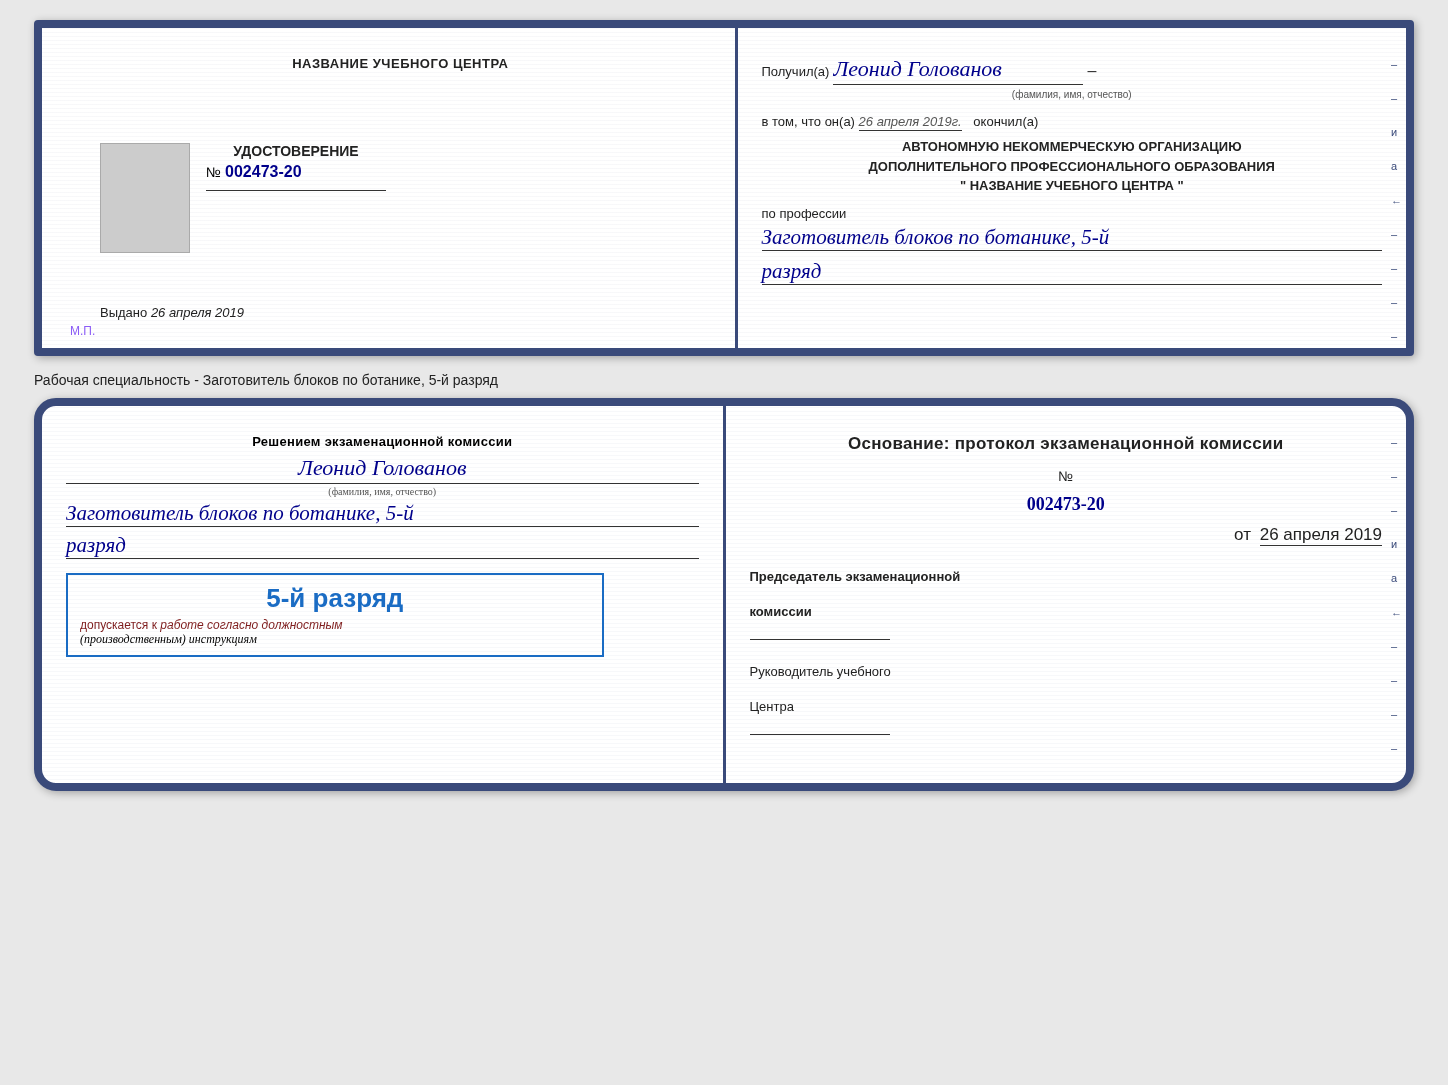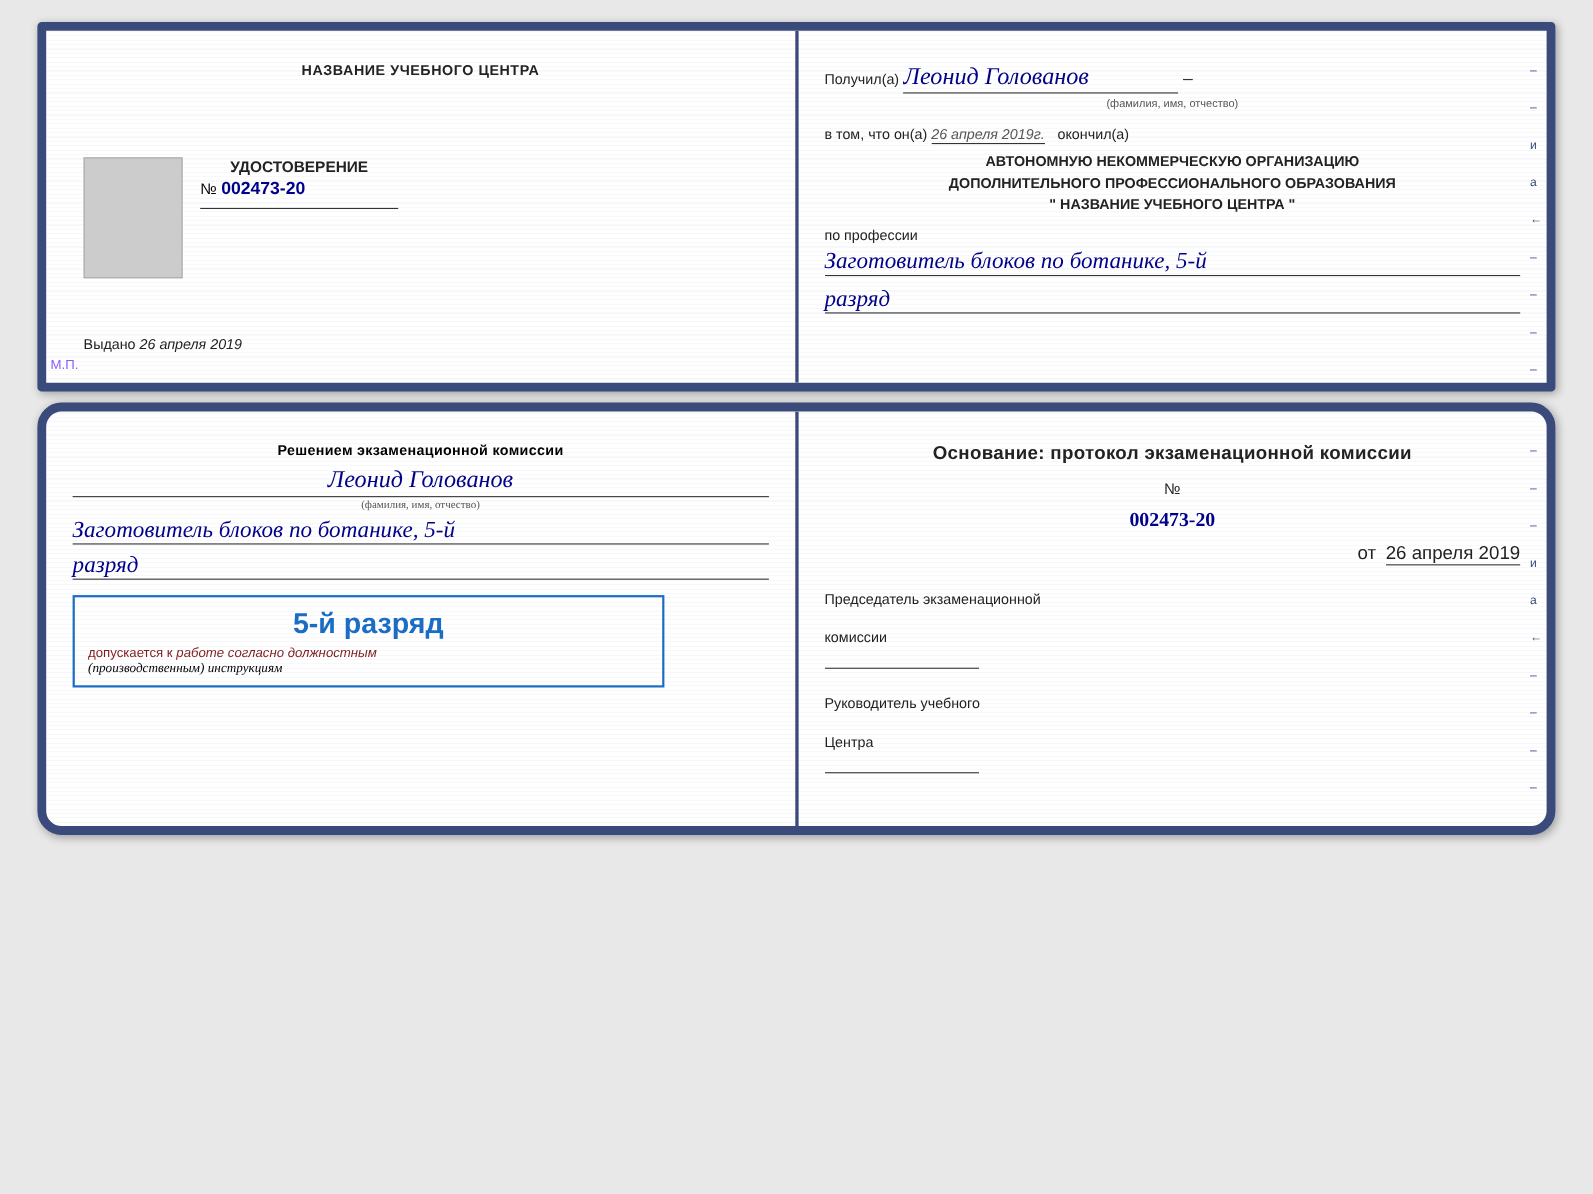--- a/index.html
+++ b/index.html
@@ -61,20 +61,21 @@
       font-family: Arial, sans-serif;
     }
 
     
     .top-left {
       display: flex;
       flex-direction: column;
       align-items: center;
       justify-content: space-between;
       min-height: 320px;
+      margin-left: 24px;
     }
 
     .institution-name-top {
       font-size: 13px;
       font-weight: bold;
       text-align: center;
       letter-spacing: 0.5px;
       color: #222;
       font-family: Arial, sans-serif;
       margin-bottom: 20px;
@@ -349,20 +350,21 @@
 
     .ot-date {
       font-size: 17px;
       text-align: right;
       display: block;
       margin-bottom: 20px;
     }
 
     .predsedatel-block {
       margin: 24px 0;
+      font-weight: bold;
     }
 
     .predsedatel-title {
       font-size: 13px;
       margin-bottom: 20px;
     }
 
     .rukovoditel-block {
       margin: 20px 0;
     }
@@ -441,20 +443,21 @@
         <span class="side-mark">а</span>
         <span class="side-mark">←</span>
         <span class="side-mark">–</span>
         <span class="side-mark">–</span>
         <span class="side-mark">–</span>
         <span class="side-mark">–</span>
       </div>
     </div>
   </div>
 
+  <div class="doc-divider">Рабочая специальность - Заготовитель блоков по ботанике, 5-й разряд</div>
 
   <div class="document-card bottom-doc">
 
     <div class="doc-half doc-half-left bottom-left">
       <div class="resheniem-text">Решением экзаменационной комиссии</div>
 
       <span class="handwritten-name-bottom">Леонид Голованов</span>
       <span class="fio-hint">(фамилия, имя, отчество)</span>
 
 

